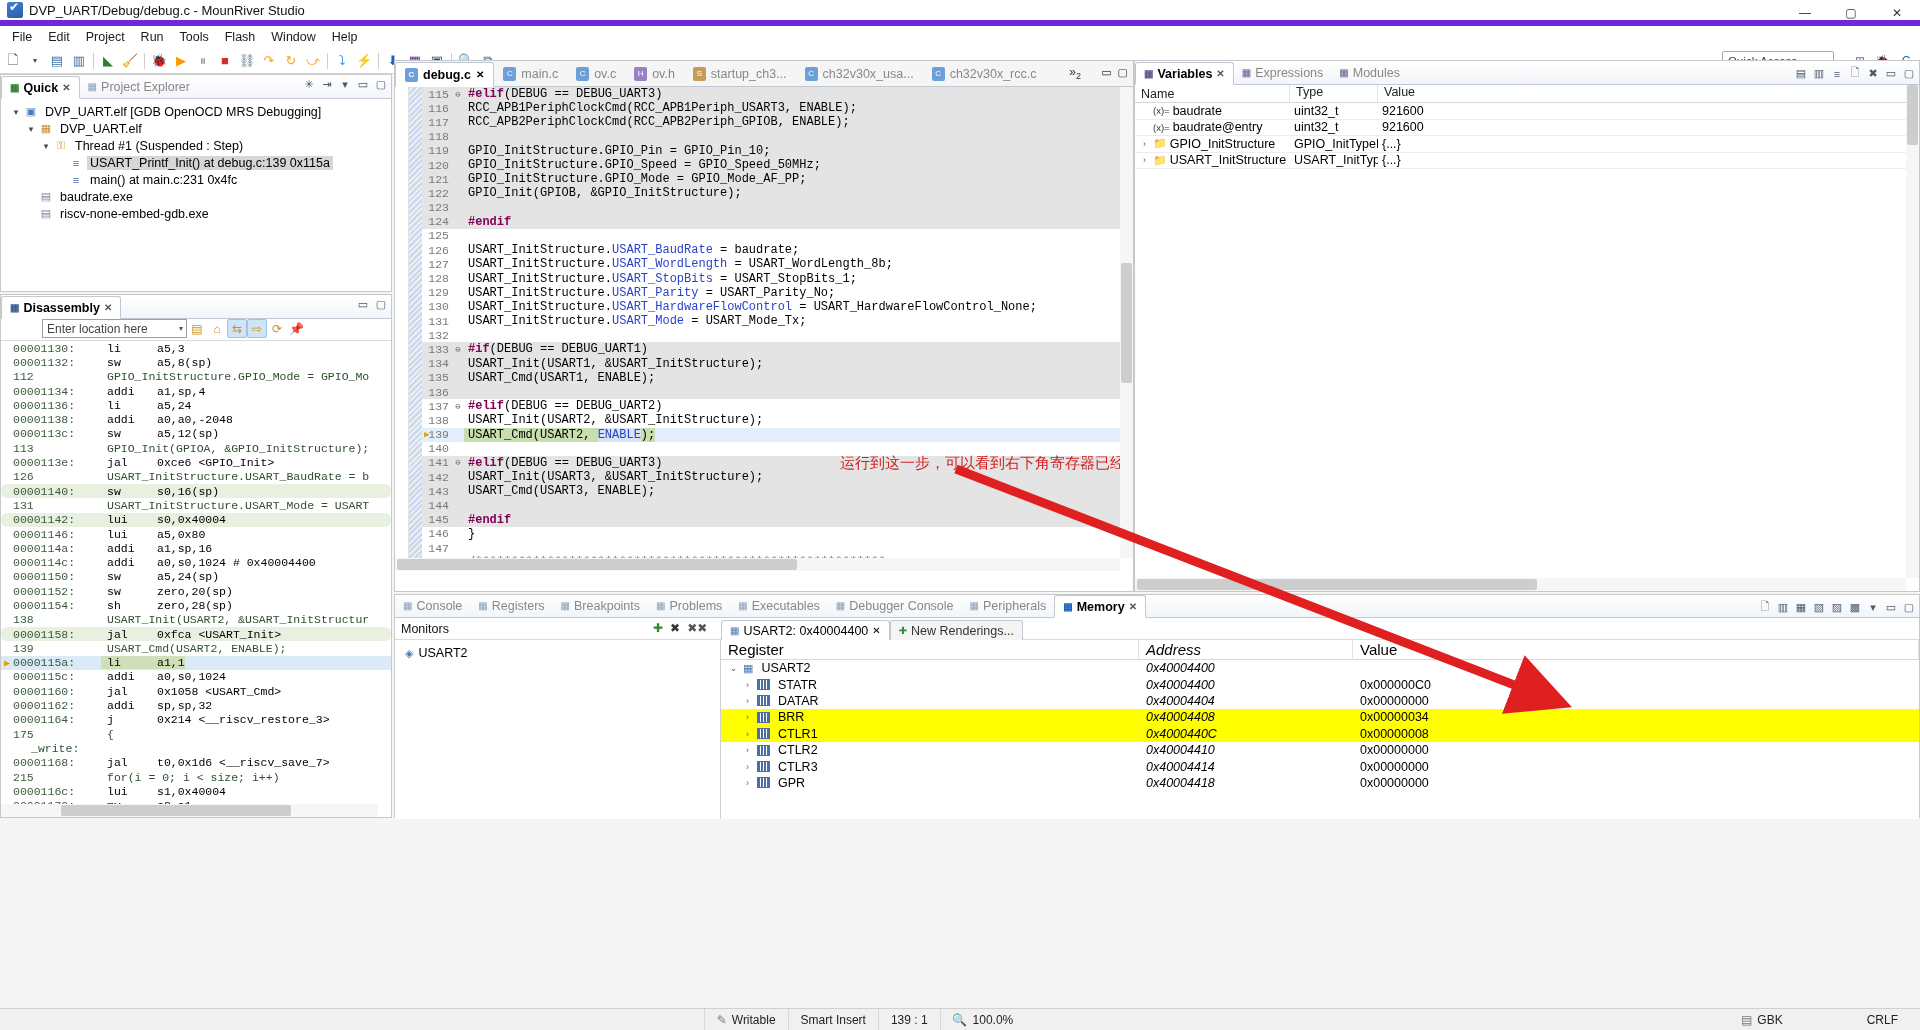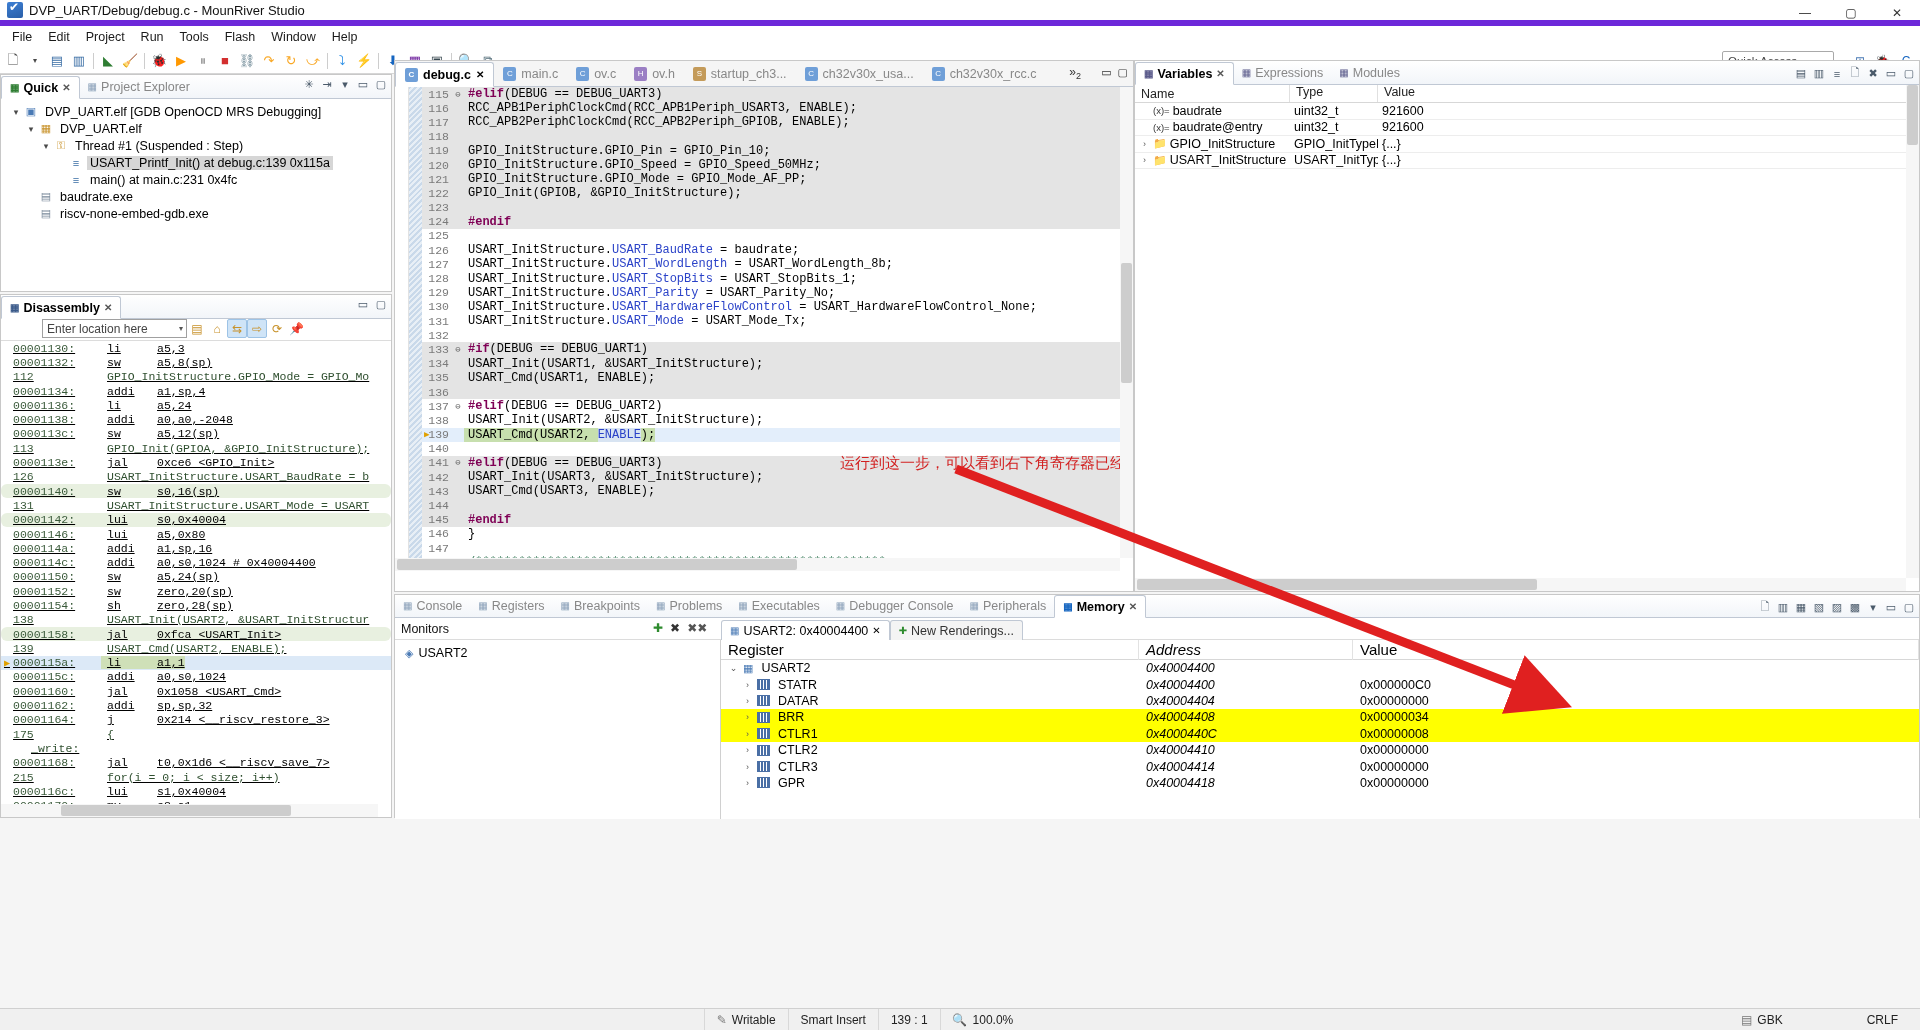--- a/index.html
+++ b/index.html
@@ -90,21 +90,21 @@
     font-size: 12px; color: #555; display: flex; align-items: center;
     padding-left: 4px; justify-content: space-between; padding-right: 3px;
   }
   .combo .cv { color: #444; }
   .dtb { width: 20px; height: 19px; display: flex; align-items: center; justify-content: center; font-size: 12px; }
   .dtb.on { background: #cfe4f7; border: 1px solid #9dc3e6; border-radius: 2px; }
   .disasm-body {
     font-family: "Liberation Mono", monospace; font-size: 11.5px;
     overflow: hidden; position: relative; height: 476px; background: #fff;
   }
-  .drow { height: 14.3px; display: flex; align-items: center; white-space: nowrap; text-decoration: underline; }
+  .drow { height: 14.3px; display: flex; align-items: center; white-space: nowrap; }
   .dmark { width: 12px; text-align: center; color: #e0a000; font-size: 10px; }
   .daddr { color: #3a5a3a; width: 88px; }
   .dop { width: 56px; padding-left: 6px; color: #000; }
   .darg { color: #000; }
   .dsrc { color: #2f4f2f; padding-left: 6px; }
   .drow.hl { background: #e8f0e0; border-radius: 6px; }
   .drow.cur { background: #dce9f7; }
   .drow.cur .dop, .drow.cur .darg { background: #cfe0b8; }
   .dline-num { color: #3a5a3a; width: 88px; }
 

